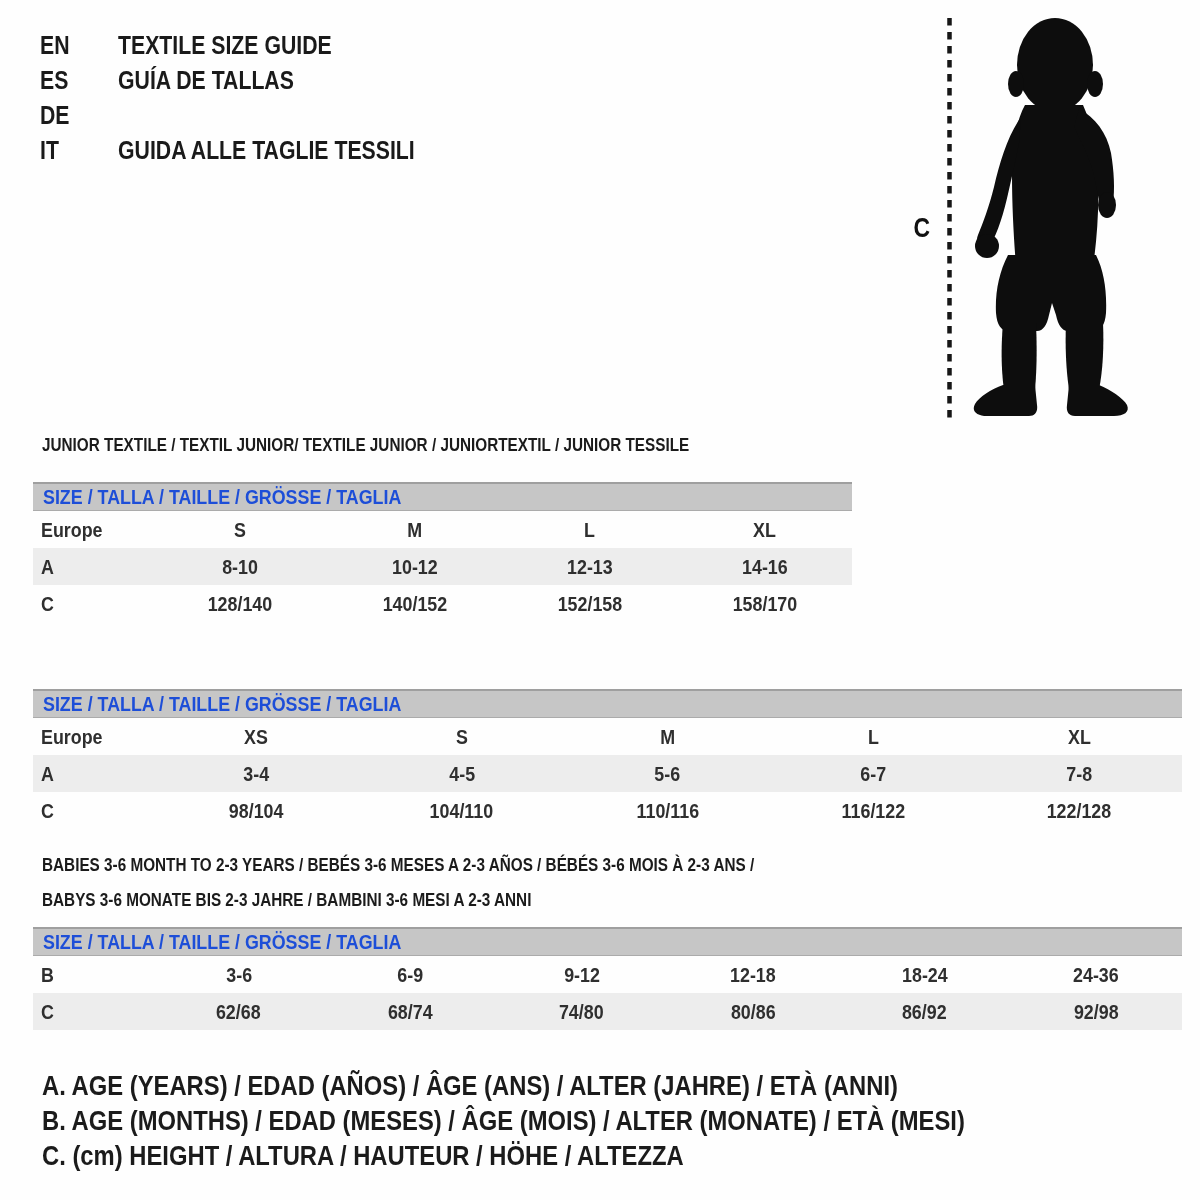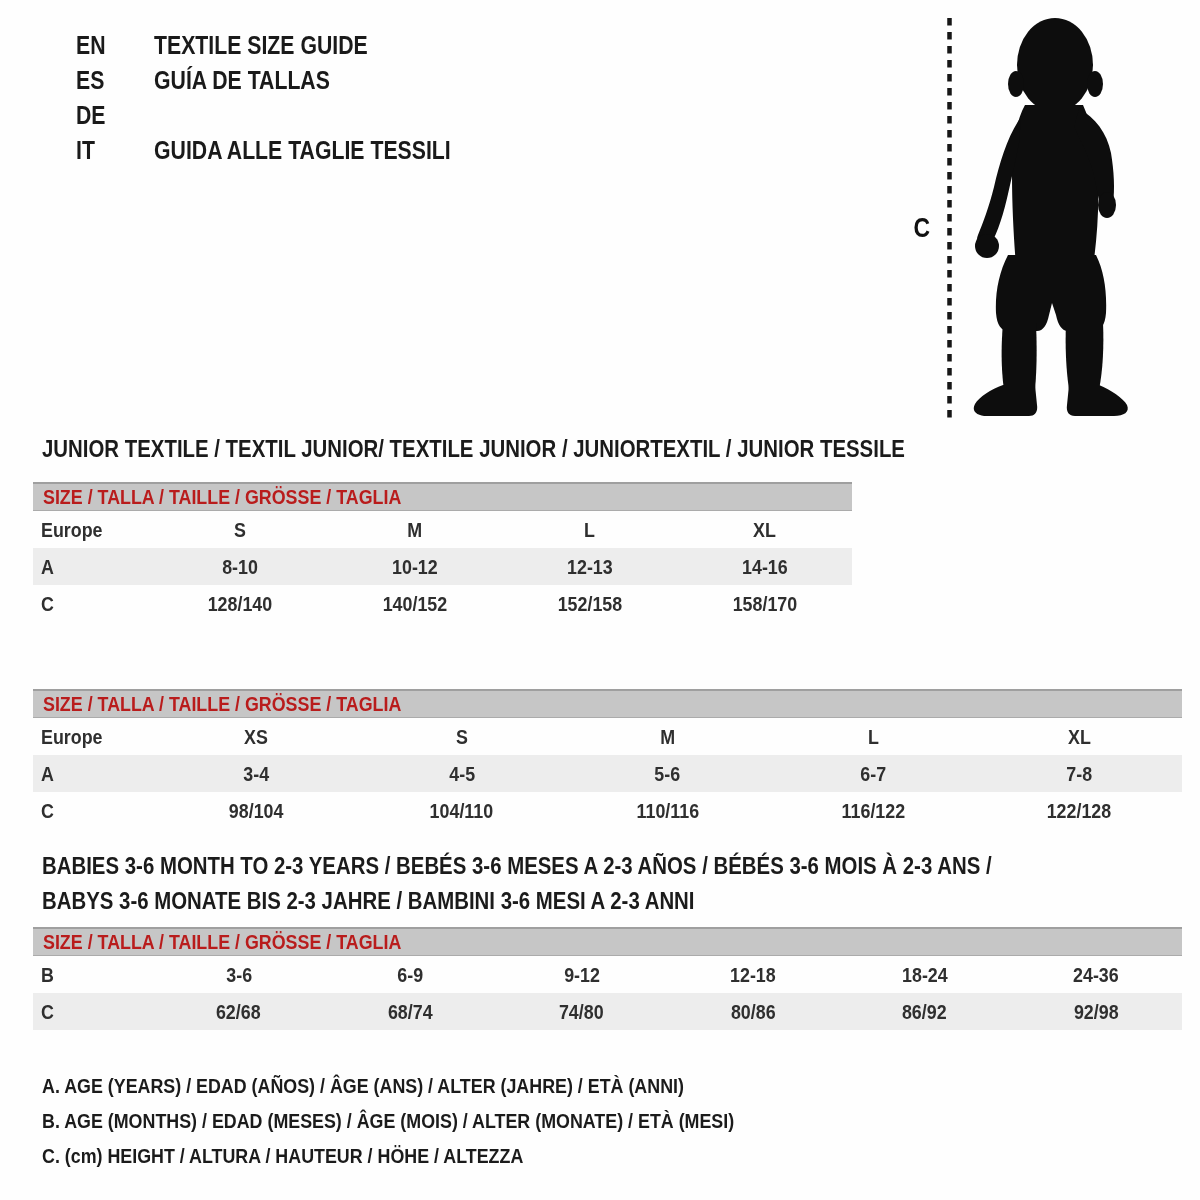--- a/index.html
+++ b/index.html
@@ -11,48 +11,48 @@
     font-weight:700;
     color:#1e1e1e;
     overflow:hidden;
   }
   .cond{display:inline-block;transform:scaleX(0.85);transform-origin:0 50%;white-space:nowrap;}
   .condc{display:inline-block;transform:scaleX(0.85);transform-origin:50% 50%;white-space:nowrap;}
 
   
   .lang-block{position:absolute;left:40px;top:28px;}
   .lang-row{display:flex;height:35px;align-items:center;font-size:25px;color:#1a1a1a;}
-  .lang-code{width:78px;flex:0 0 78px;margin-left:36px;}
+  .lang-code{width:78px;flex:0 0 78px;}
   .lang-title{flex:1;}
 
   
   .measure-label{position:absolute;left:912px;top:213px;font-size:27px;color:#111;}
   .measure-line{position:absolute;left:946px;top:18px;}
   .silhouette{position:absolute;left:963px;top:13px;}
 
   
-  .sec-title{position:absolute;left:42px;font-size:24px;color:#1b1b1b;}
+  .sec-title{position:absolute;left:42px;font-size:18px;color:#1b1b1b;}
   .sec-title .sub{font-size:0.62em;vertical-align:sub;}
   .sec-title-2l{line-height:35px;}
 
   
   .tbl{position:absolute;left:33px;}
   .tbl-head{
     height:26px;background:#c6c6c6;
     border-top:2px solid #9f9f9f;border-bottom:1px solid #ababab;
     display:flex;align-items:center;padding-left:10px;
-    font-size:21px;color:#b91c1c;
+    font-size:21px;color:#1d4ed8;
   }
   .tr{display:flex;height:37px;align-items:center;font-size:21px;color:#2f2f2f;}
   .tr.shade{background:#ededed;}
   .td-label{flex:0 0 120px;padding-left:8px;box-sizing:border-box;text-align:left;}
   .td{flex:1;text-align:center;}
 
   
-  .legend{position:absolute;left:42px;top:1068px;font-size:21px;color:#1b1b1b;}
+  .legend{position:absolute;left:42px;top:1068px;font-size:28px;color:#1b1b1b;}
   .legend-line{height:35px;display:flex;align-items:center;}
 </style>
 </head>
 <body>
 
 <div class="canvas">
 
   <div class="lang-block">
     <div class="lang-row">
       <span class="lang-code"><span class="cond">EN</span></span>

